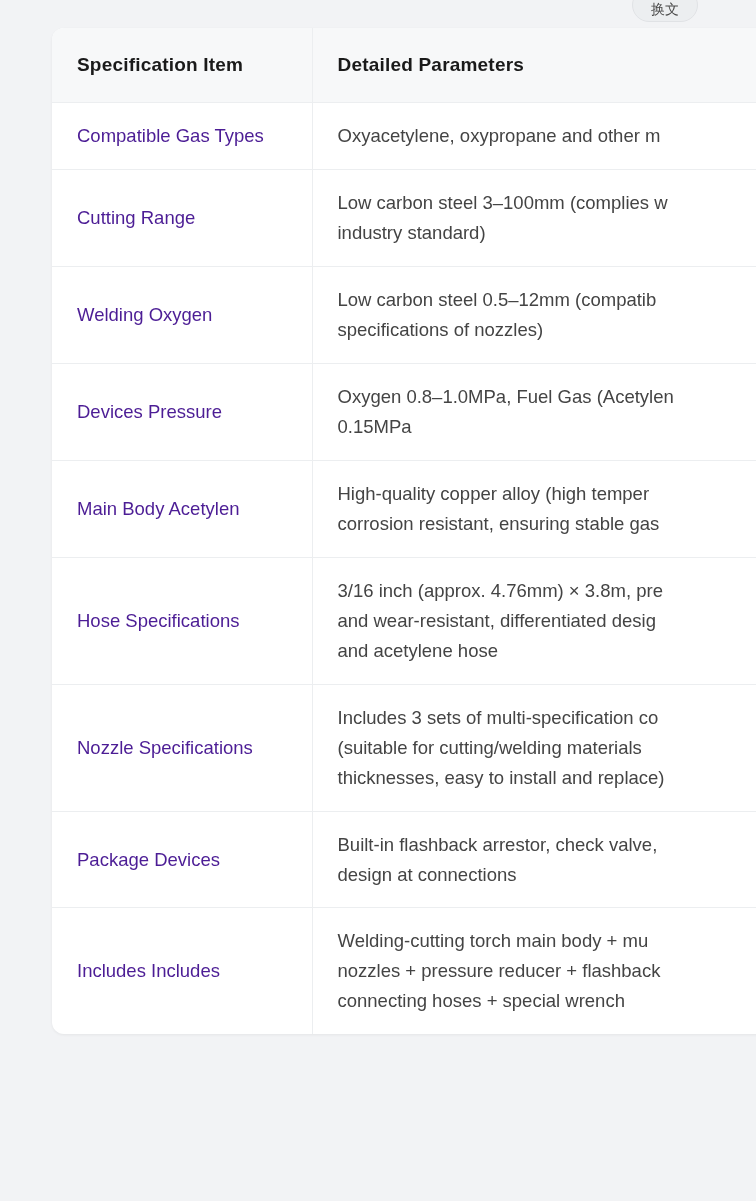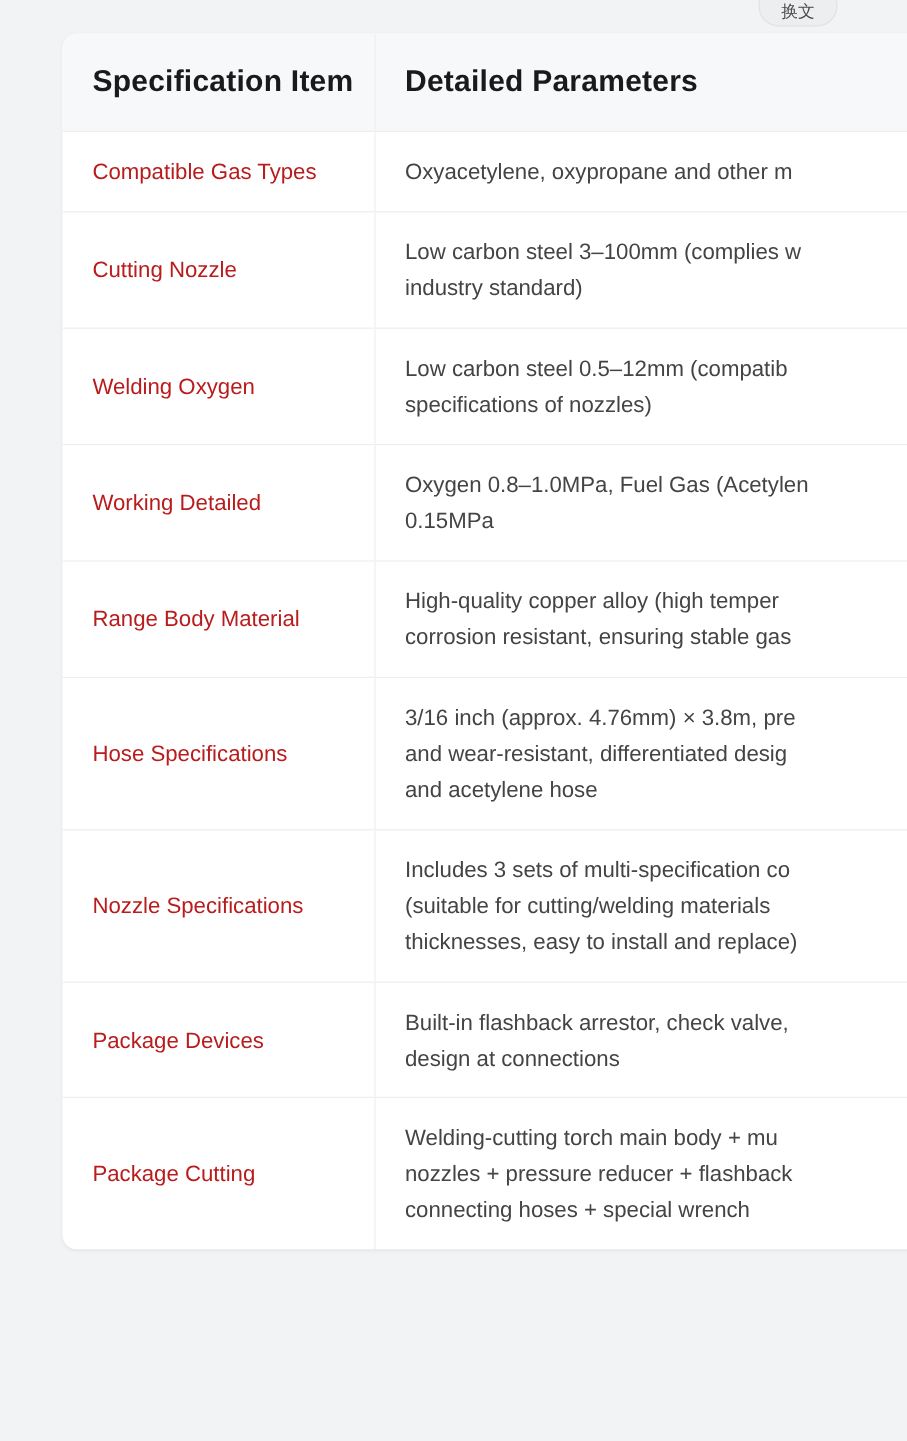--- a/index.html
+++ b/index.html
@@ -57,21 +57,21 @@
     width: 100%;
     table-layout: fixed;
   }
 
   table.spec col.c1 { width: 260px; }
   table.spec col.c2 { width: 510px; }
 
   table.spec thead th {
     background: #f7f8f9;
     text-align: left;
-    font-size: 25px;
+    font-size: 19px;
     font-weight: bold;
     color: #1a1a1a;
     padding: 26px 0 26px 25px;
     border-bottom: 1px solid #eceef0;
     letter-spacing: 0.2px;
   }
 
   table.spec thead th.col2 {
     padding-left: 25px;
     border-left: 1px solid #eceef0;
@@ -80,21 +80,21 @@
   table.spec tbody td {
     font-size: 18.5px;
     color: #3d3d3d;
     vertical-align: middle;
     border-bottom: 1px solid #eceef0;
     padding: 18px 20px 18px 25px;
     line-height: 1.62;
   }
 
   table.spec tbody td.item {
-    color: #b91c1c;
+    color: #4c1d95;
   }
 
   table.spec tbody td.param {
     border-left: 1px solid #eceef0;
     color: #444;
     white-space: pre-line;
   }
 
   table.spec tbody tr:last-child td {
     border-bottom: none;
@@ -120,36 +120,36 @@
           <th class="col1">Specification Item</th>
           <th class="col2">Detailed Parameters</th>
         </tr>
       </thead>
       <tbody>
         <tr>
           <td class="item">Compatible Gas Types</td>
           <td class="param">Oxyacetylene, oxypropane and other m</td>
         </tr>
         <tr>
-          <td class="item">Cutting Nozzle</td>
+          <td class="item">Cutting Range</td>
           <td class="param">Low carbon steel 3–100mm (complies w
 industry standard)</td>
         </tr>
         <tr>
           <td class="item">Welding Oxygen</td>
           <td class="param">Low carbon steel 0.5–12mm (compatib
 specifications of nozzles)</td>
         </tr>
         <tr>
-          <td class="item">Working Detailed</td>
+          <td class="item">Devices Pressure</td>
           <td class="param">Oxygen 0.8–1.0MPa, Fuel Gas (Acetylen
 0.15MPa</td>
         </tr>
         <tr>
-          <td class="item">Range Body Material</td>
+          <td class="item">Main Body Acetylen</td>
           <td class="param">High-quality copper alloy (high temper
 corrosion resistant, ensuring stable gas</td>
         </tr>
         <tr>
           <td class="item">Hose Specifications</td>
           <td class="param">3/16 inch (approx. 4.76mm) × 3.8m, pre
 and wear-resistant, differentiated desig
 and acetylene hose</td>
         </tr>
         <tr>
@@ -157,21 +157,21 @@
           <td class="param">Includes 3 sets of multi-specification co
 (suitable for cutting/welding materials 
 thicknesses, easy to install and replace)</td>
         </tr>
         <tr>
           <td class="item">Package Devices</td>
           <td class="param">Built-in flashback arrestor, check valve,
 design at connections</td>
         </tr>
         <tr>
-          <td class="item">Package Cutting</td>
+          <td class="item">Includes Includes</td>
           <td class="param">Welding-cutting torch main body + mu
 nozzles + pressure reducer + flashback
 connecting hoses + special wrench</td>
         </tr>
       </tbody>
     </table>
   </div>
 
 </div>
 

